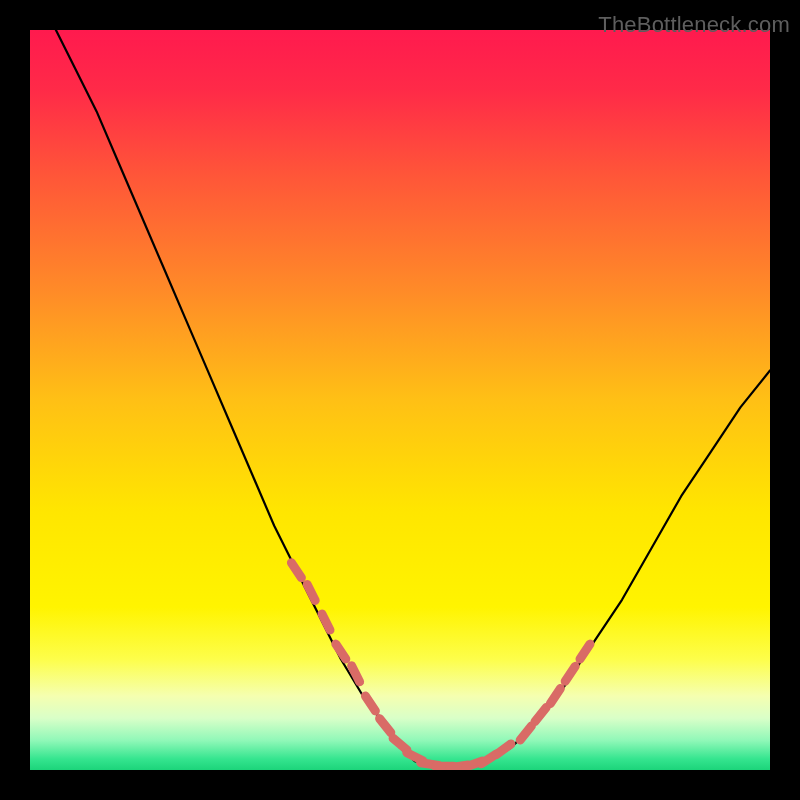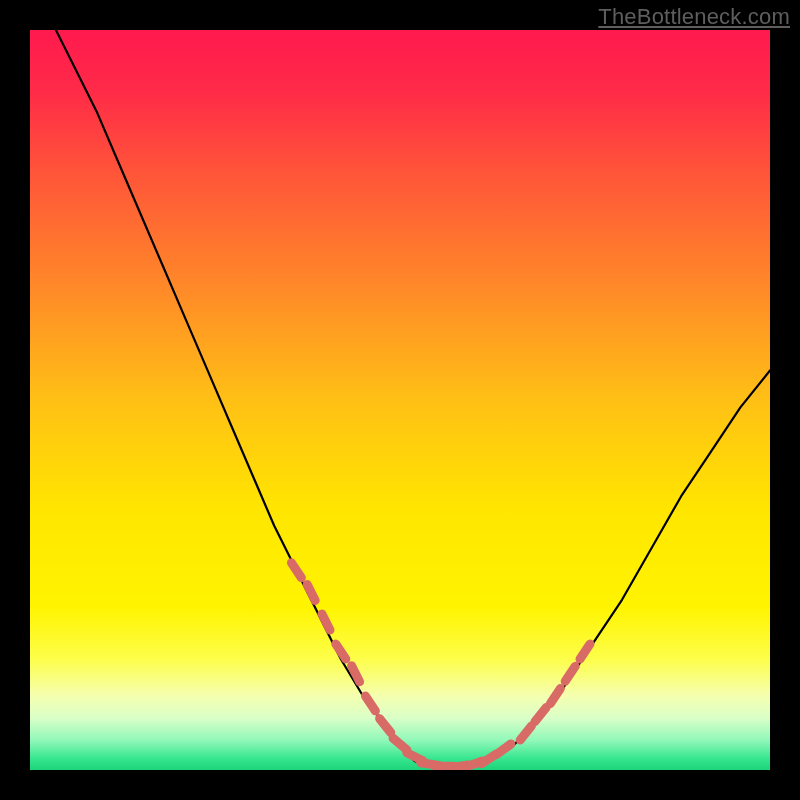--- a/index.html
+++ b/index.html
@@ -28,28 +28,27 @@
   }
   .gradient {
     position: absolute;
     left: 0;
     top: 0;
     width: 100%;
     height: 100%;
   }
   .watermark {
     position: absolute;
-    top: 4px;
+    top: 12px;
     right: 10px;
     font-family: Arial, Helvetica, sans-serif;
     font-size: 22px;
     font-weight: 500;
     color: #5e5e5e;
     letter-spacing: 0.2px;
-    text-decoration: underline;
   }
   svg.curve {
     position: absolute;
     left: 0;
     top: 0;
   }
 </style>
 </head>
 <body>
 

